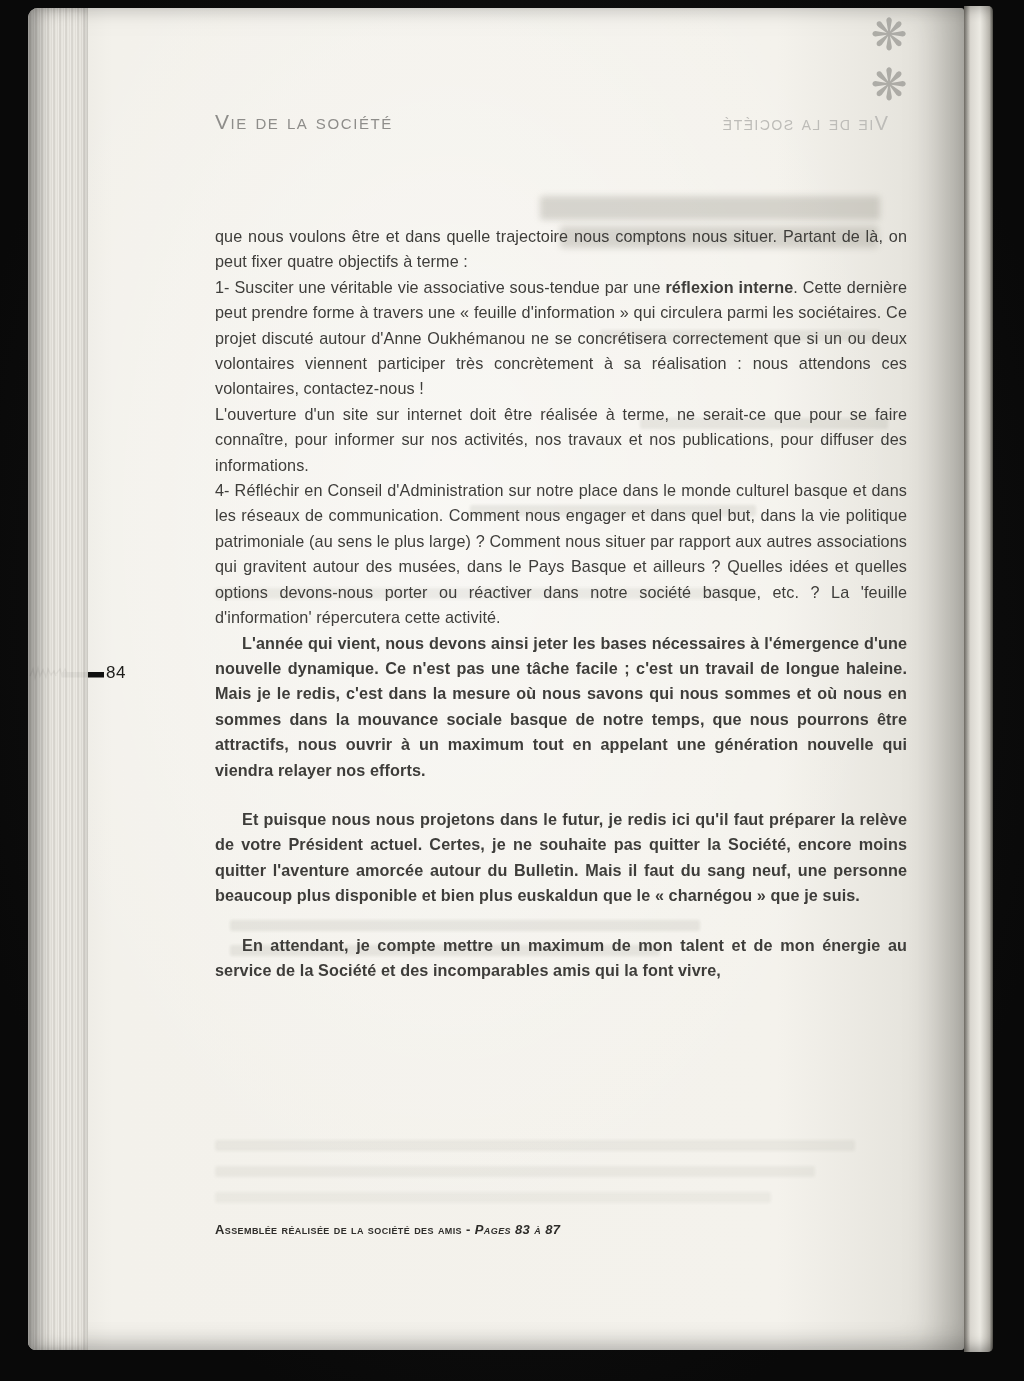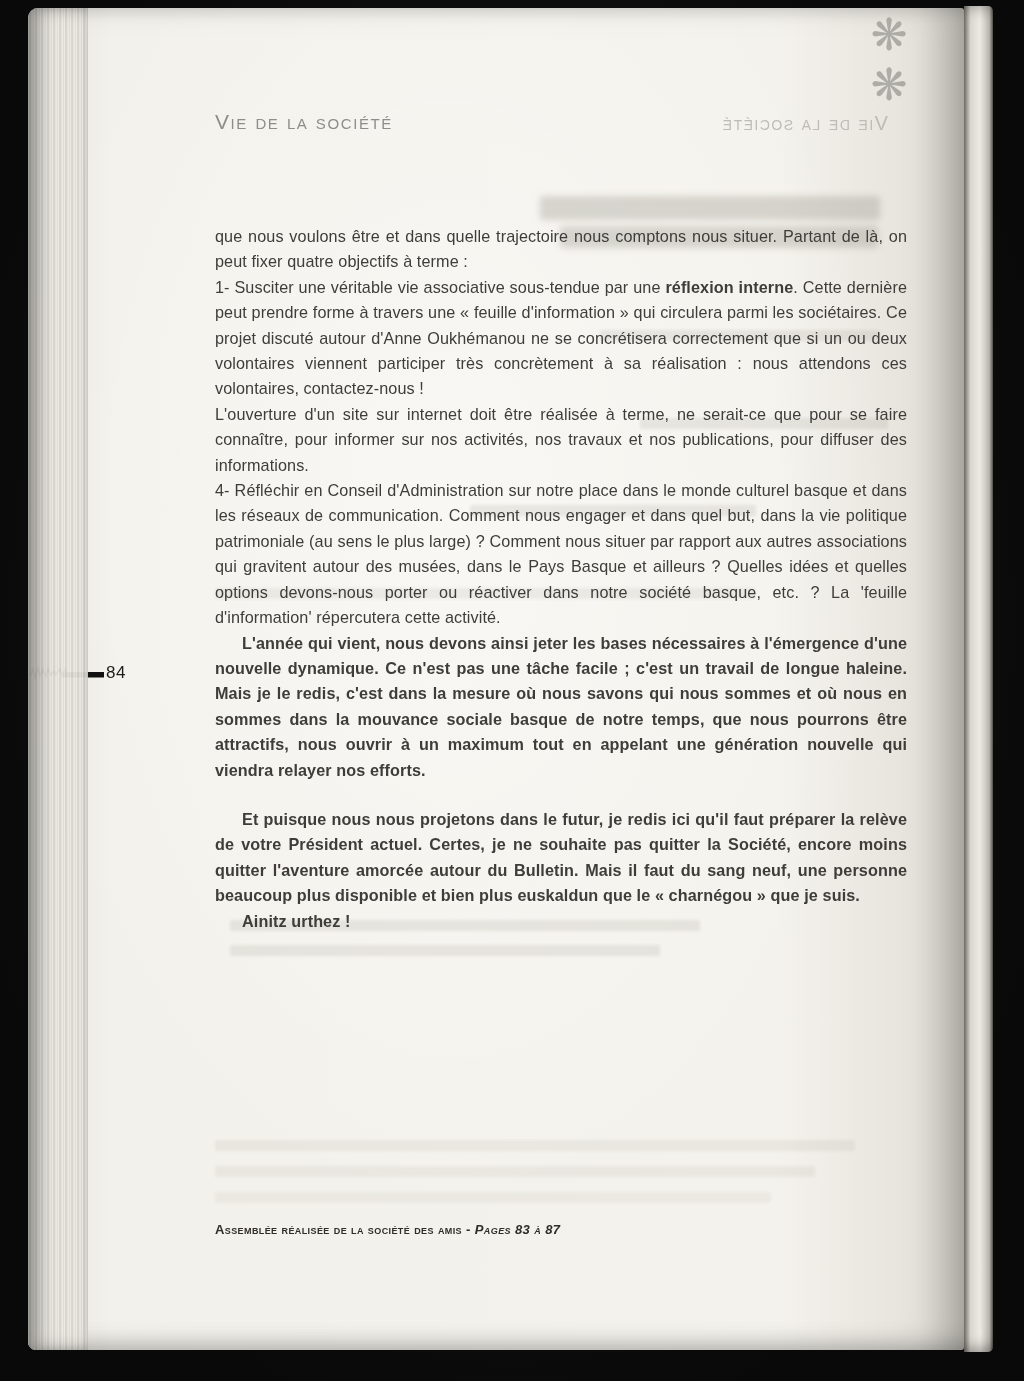--- a/index.html
+++ b/index.html
@@ -110,21 +110,21 @@
         <span class="pageno">84</span>
       </div>
 
       <div class="body-text">
           <p class="para"><span>que nous voulons être et dans quelle trajectoire nous comptons nous situer. Partant de là, on peut fixer quatre objectifs à terme :</span></p>
           <p class="para"><span>1- Susciter une véritable vie associative sous-tendue par une </span><span class="b">réflexion interne</span><span>. Cette dernière peut prendre forme à travers une « feuille d'information » qui circulera parmi les sociétaires. Ce projet discuté autour d'Anne Oukhémanou ne se concrétisera correctement que si un ou deux volontaires viennent participer très concrètement à sa réalisation : nous attendons ces volontaires, contactez-nous !</span></p>
           <p class="para"><span>L'ouverture d'un site sur internet doit être réalisée à terme, ne serait-ce que pour se faire connaître, pour informer sur nos activités, nos travaux et nos publications, pour diffuser des informations.</span></p>
           <p class="para"><span>4- Réfléchir en Conseil d'Administration sur notre place dans le monde culturel basque et dans les réseaux de communication. Comment nous engager et dans quel but, dans la vie politique patrimoniale (au sens le plus large) ? Comment nous situer par rapport aux autres associations qui gravitent autour des musées, dans le Pays Basque et ailleurs ? Quelles idées et quelles options devons-nous porter ou réactiver dans notre société basque, etc. ? La 'feuille d'information' répercutera cette activité.</span></p>
           <p class="para indent"><span>L'année qui vient, nous devons ainsi jeter les bases nécessaires à l'émergence d'une nouvelle dynamique. Ce n'est pas une tâche facile ; c'est un travail de longue haleine. Mais je le redis, c'est dans la mesure où nous savons qui nous sommes et où nous en sommes dans la mouvance sociale basque de notre temps, que nous pourrons être attractifs, nous ouvrir à un maximum tout en appelant une génération nouvelle qui viendra relayer nos efforts.</span></p>
           <p class="para indent space-before"><span>Et puisque nous nous projetons dans le futur, je redis ici qu'il faut préparer la relève de votre Président actuel. Certes, je ne souhaite pas quitter la Société, encore moins quitter l'aventure amorcée autour du Bulletin. Mais il faut du sang neuf, une personne beaucoup plus disponible et bien plus euskaldun que le « charnégou » que je suis.</span></p>
-          <p class="para indent"><span>Ainitz urthez !</span></p>
+          <p class="para indent space-before"><span>En attendant, je compte mettre un maximum de mon talent et de mon énergie au service de la Société et des incomparables amis qui la font vivre,</span></p>
         </div>
 
       <div class="footer">
         <span class="t">Assemblée réalisée de la société des amis</span><span class="t"> - </span><span class="i">Pages 83 à 87</span>
       </div>
     </div>
 
     <div class="page-stack"></div>
     <div class="next-page"></div>
   </div>

